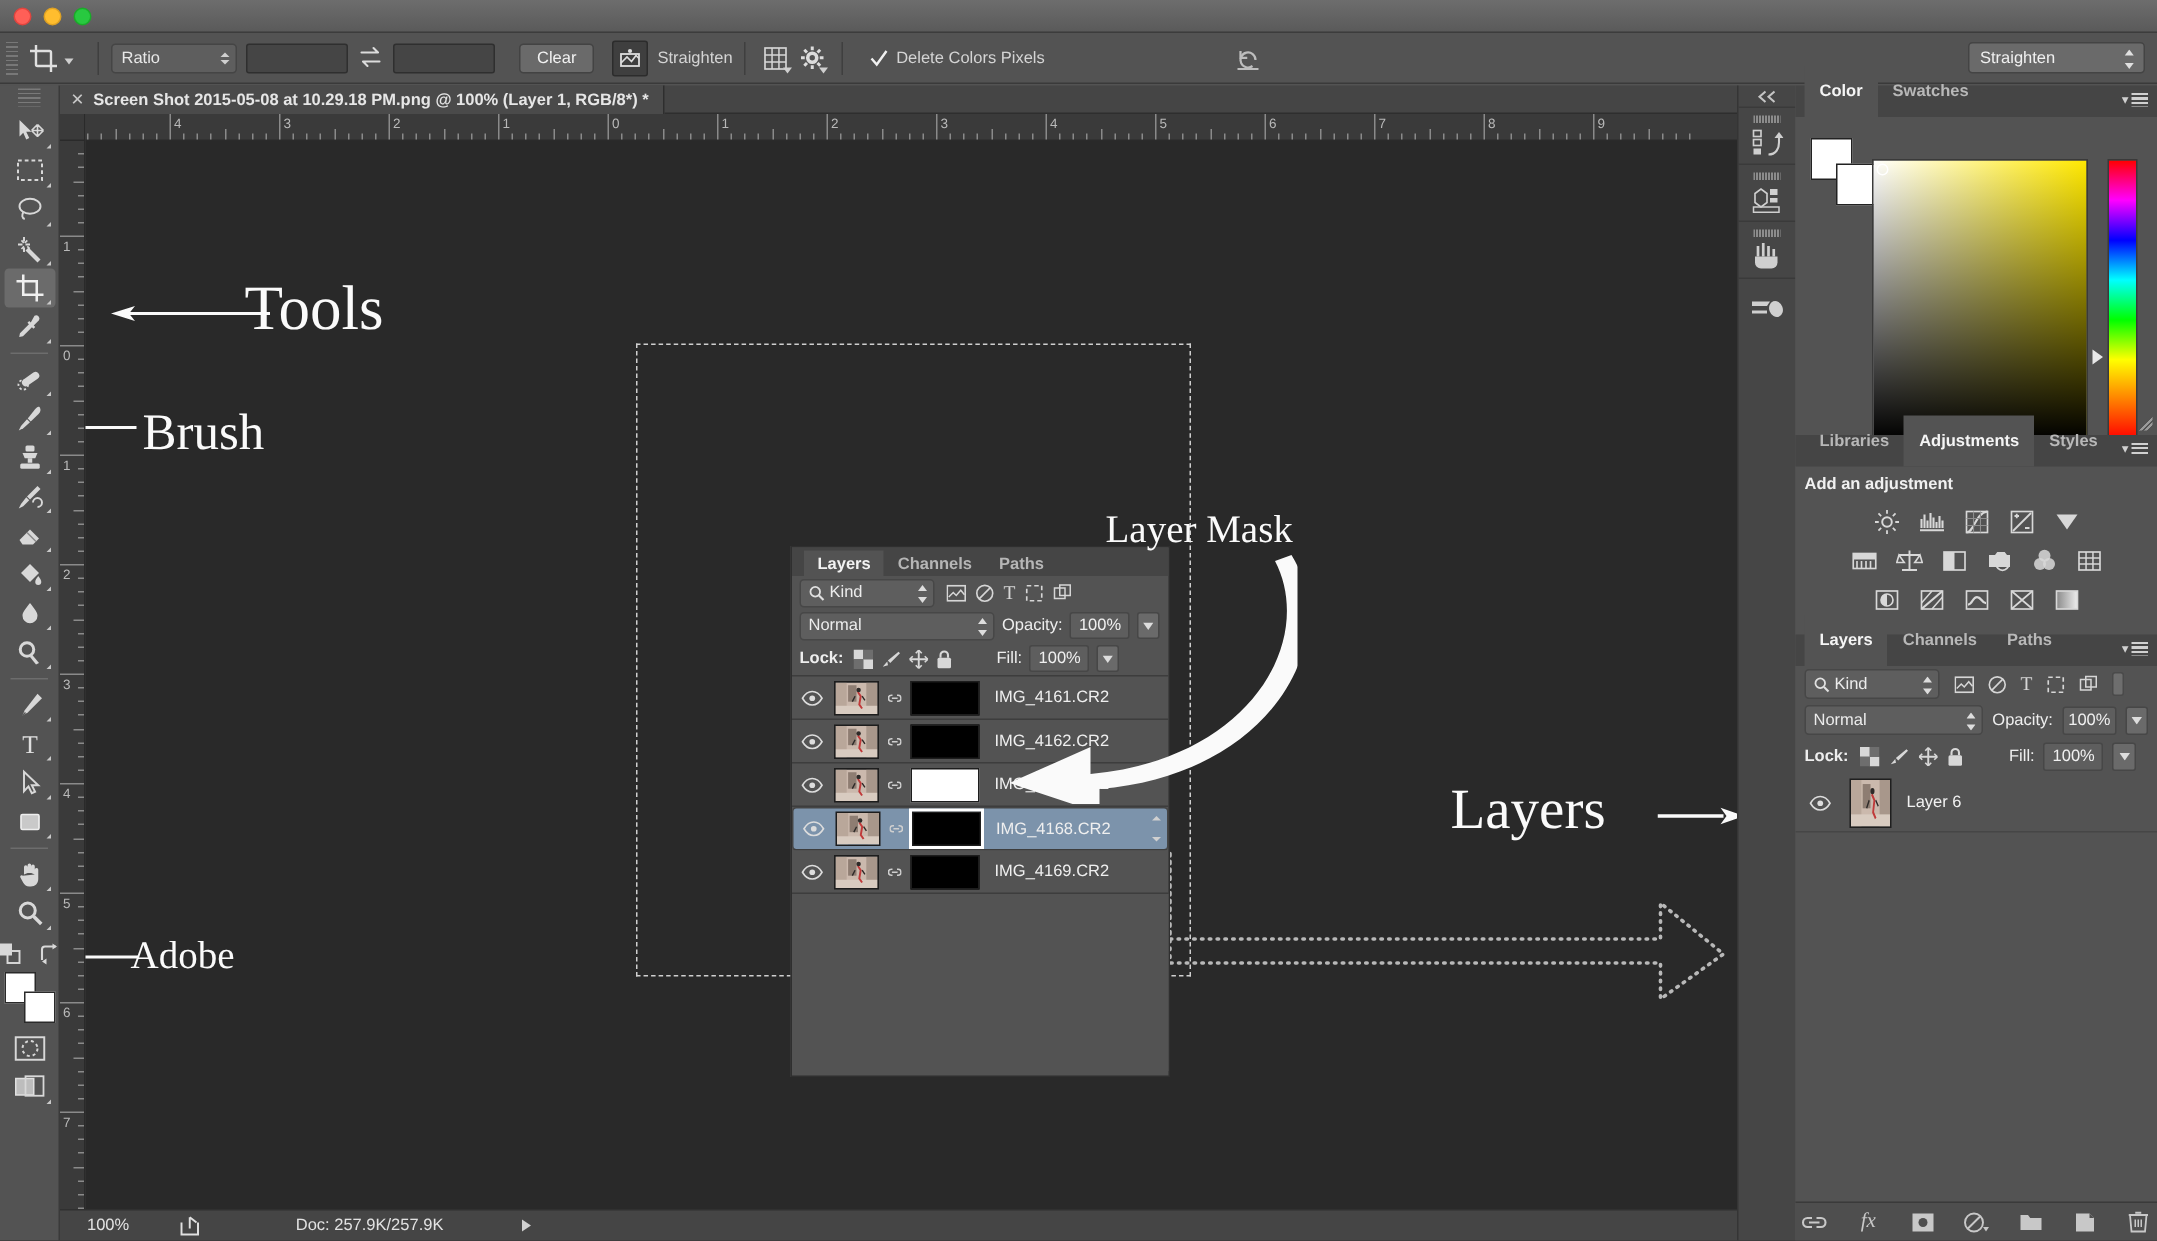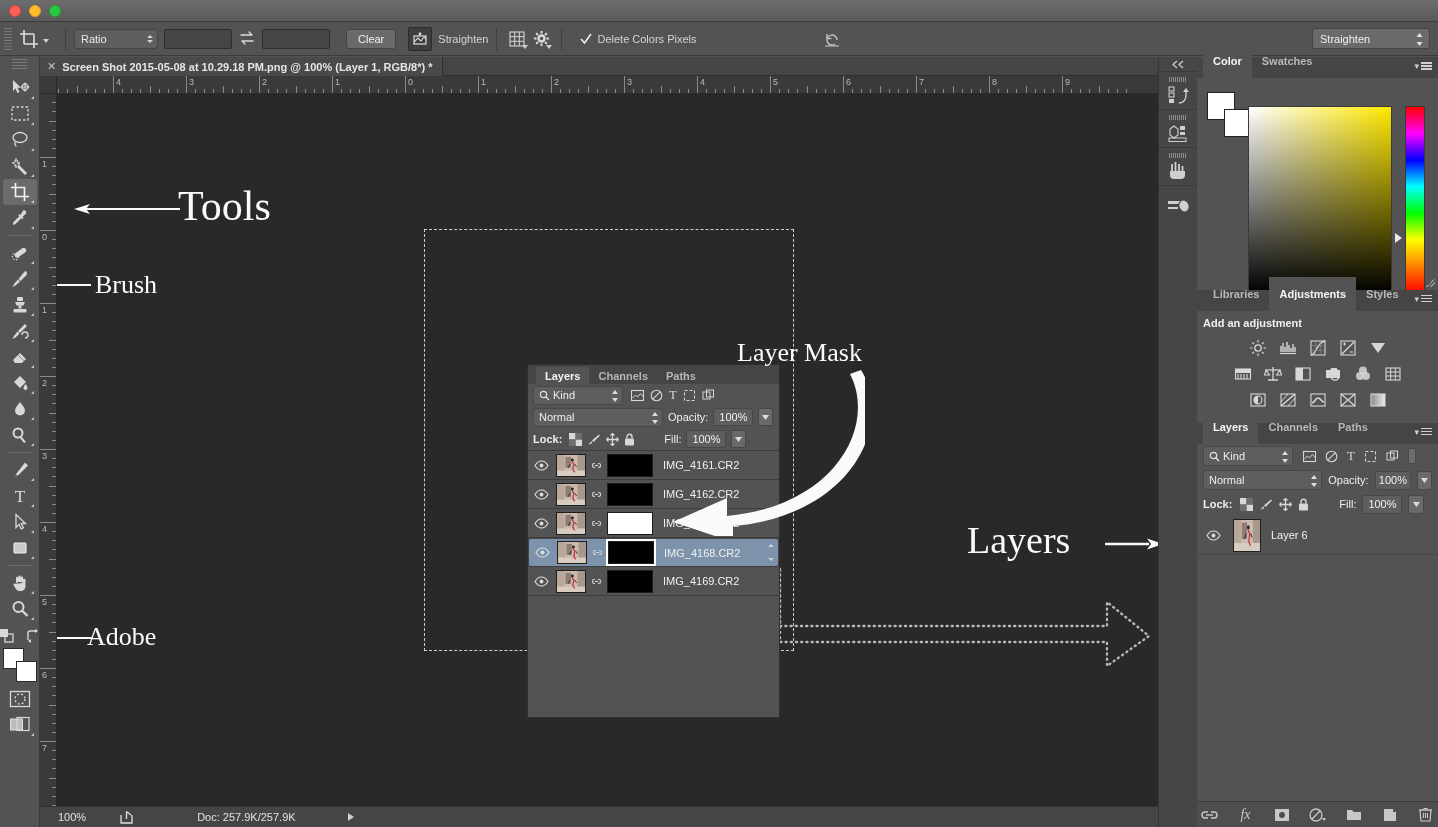--- a/index.html
+++ b/index.html
@@ -136,21 +136,21 @@
   .sb-zoom{margin-left:18px;}
   .sb-doc{margin-left:62px;}
   .sb-tri{margin-left:52px;width:0;height:0;
     border-top:4px solid transparent;border-bottom:4px solid transparent;
     border-left:6px solid #cfcfcf;}
 
   
   .anno{ position:absolute; font-family:"Liberation Serif", serif;
     color:#fafafa; }
   .anno-tools{ left:178px; top:182px; font-size:42px; }
-  .anno-brush{ left:95px; top:270px; font-size:26px; }
+  .anno-brush{ left:95px; top:270px; font-size:34px; }
   .anno-colors{ left:87px; top:622px; font-size:26px; }
   .anno-mask{ left:737px; top:338px; font-size:26px; }
   .anno-layers{ left:967px; top:518px; font-size:38px; }
 
   
   .emb{
     position:absolute; left:470px; top:270px; width:253px; height:354px;
     background:#535353; border:1px solid #2f2f2f;
   }
   .emb-tabs{height:19px;background:#454545;display:flex;align-items:flex-end;
@@ -1050,21 +1050,21 @@
             <div class="emb-name">IMG_4169.CR2</div>
           </div>
         </div>
       <div class="emb-empty" style="height:118px;"></div>
     </div>
 
     <svg style="position:absolute;left:15px;top:105px;" width="110" height="20">
       <path d="M108 10H12" stroke="#fafafa" stroke-width="2"></path>
       <path d="M2 10l16-5-4 5 4 5z" fill="#fafafa"></path>
     </svg>
-    <div class="anno anno-tools" style="left:121px;top:88px;">Tools</div>
+    <div class="anno anno-tools" style="left:106px;top:88px;">Tools</div>
 
     <svg style="position:absolute;left:-16px;top:185px;" width="52" height="12">
       <path d="M50 6H10" stroke="#fafafa" stroke-width="2"></path>
       <path d="M0 6l14-4.5-3.5 4.5 3.5 4.5z" fill="#fafafa"></path>
     </svg>
     <div class="anno anno-brush" style="left:38px;top:176px;">Brush</div>
 
     <svg style="position:absolute;left:-25px;top:538px;" width="62" height="12">
       <path d="M60 6H12" stroke="#fafafa" stroke-width="2"></path>
       <path d="M2 6l14-4.5-3.5 4.5 3.5 4.5z" fill="#fafafa"></path>

